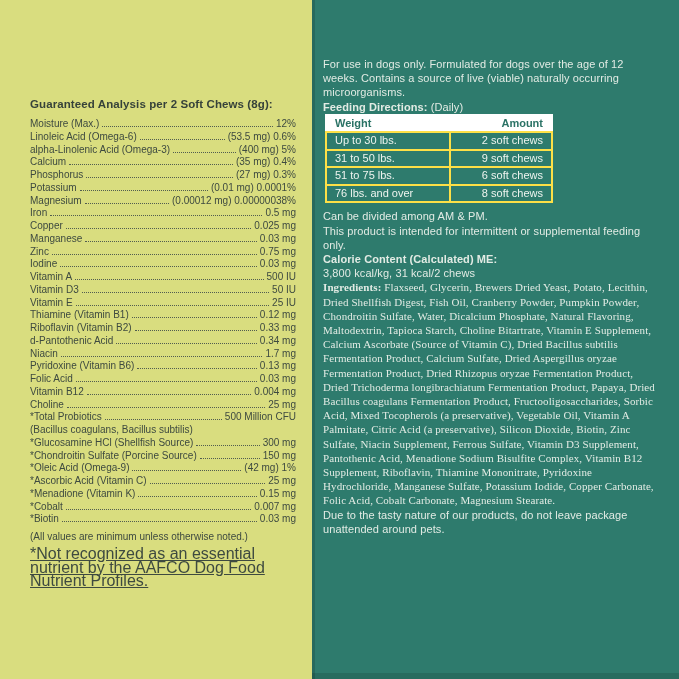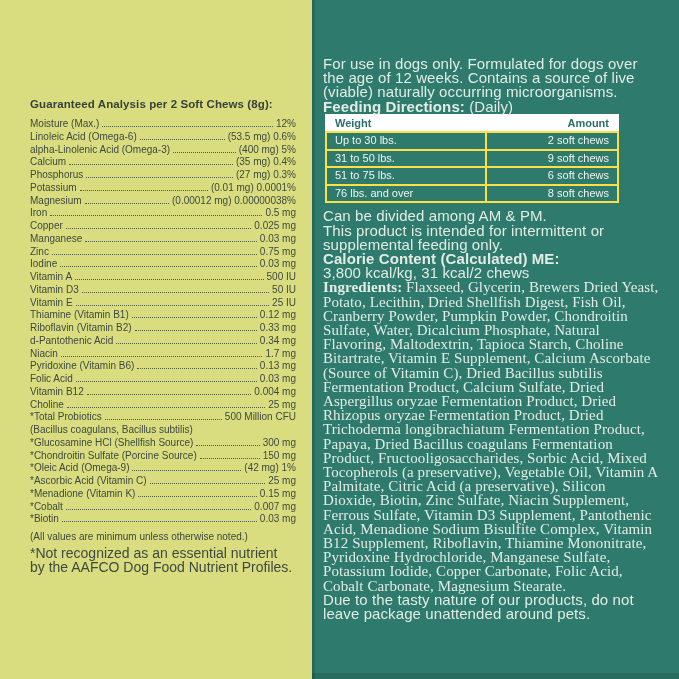--- a/index.html
+++ b/index.html
@@ -21,42 +21,42 @@
   }
   .ga-row{
     display:flex;align-items:baseline;
     font-size:10px;line-height:12.75px;white-space:nowrap;
   }
   .ga-dots{
     flex:1;border-bottom:1.5px dotted #525d50;
     margin:0 3px 2px 3px;min-width:6px;
   }
   .ga-note{font-size:10px;line-height:13px;margin:4px 0 0 0;}
-  .ga-footnote{font-size:14px;line-height:13.5px;margin:4px 0 0 0;max-width:300px;}
+  .ga-footnote{font-size:16px;line-height:13.5px;margin:4px 0 0 0;max-width:300px;text-decoration:underline;}
 
   
   .panel-right{
     flex:1;box-sizing:border-box;position:relative;
     background:#2e7b6d;color:#e2ebe4;
     padding:57px 19px 0 11px;
   }
   .panel-right::before{
     content:"";position:absolute;left:0;top:0;bottom:0;width:3px;
     background:rgba(0,0,0,0.14);
   }
   .panel-right::after{
     content:"";position:absolute;left:0;right:0;bottom:0;height:6px;
     background:rgba(0,0,0,0.12);
   }
-  .panel-right p{margin:0;font-size:15px;line-height:14.2px;letter-spacing:0.1px;}
+  .panel-right p{margin:0;font-size:11px;line-height:14.2px;letter-spacing:0.1px;}
   .intro{margin-bottom:18px;}
   .feeding-heading{font-size:11.5px;margin-bottom:6px;}
   .feeding-heading .bold{font-weight:bold;}
   table.feeding{
-    border-collapse:collapse;width:294px;margin:0 0 6px 2px;
+    border-collapse:collapse;width:228px;margin:0 0 6px 2px;
     border:2px solid #ffffff;
   }
   table.feeding th{
     background:#ffffff;color:#2a7265;
     font-size:11px;font-weight:bold;text-align:left;
     padding:1px 8px;line-height:13.5px;
   }
   table.feeding td{
     border:2px solid #fde047;color:#eef4ef;
     font-size:11px;padding:1px 8px;line-height:13.5px;

